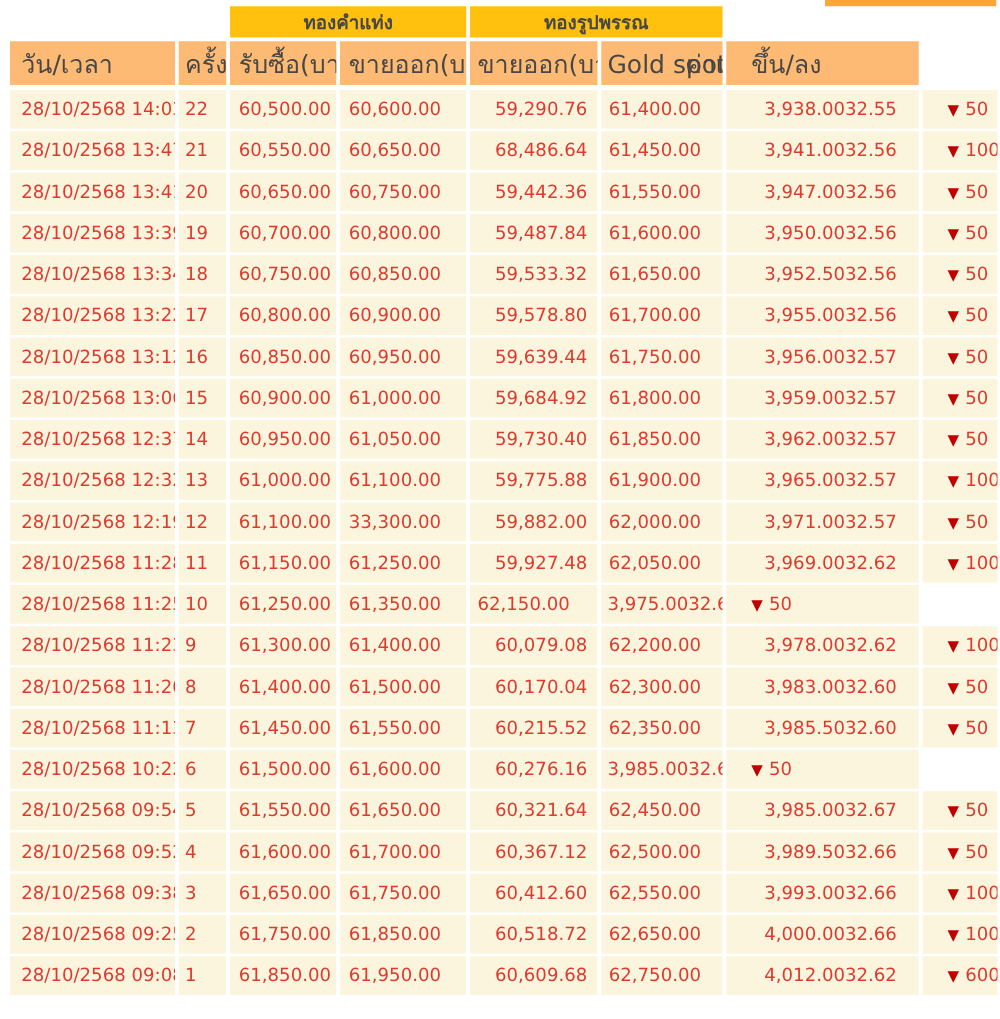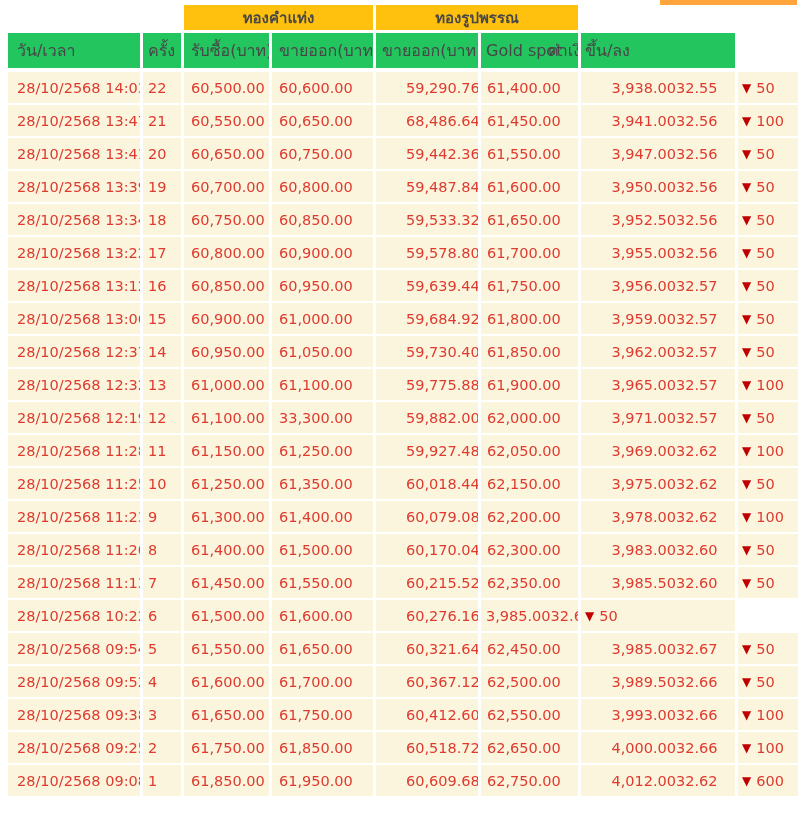--- a/index.html
+++ b/index.html
@@ -28,44 +28,44 @@
   .header-row{height:35px;margin-bottom:4px;}
   .c{
     display:flex;align-items:center;
     background:#FCF5DE;
     color:#DE3A2E;
     font-size:14.5px;
     white-space:nowrap;
     overflow:hidden;
   }
   .header-row .c{
-    background:#22c55e;
+    background:#fdba74;
     color:#474747;
-    font-size:16px;
+    font-size:20px;
   }
   .group-row .c{background:transparent;}
   .gh{
     background:#FFC10D !important;
     color:#474747;
     font-weight:bold;
     font-size:15px;
     justify-content:center;
   }
   .gh1{grid-column:3 / span 2;}
   .gh2{grid-column:5 / span 2;}
   .gr-empty1{grid-column:1 / span 2;background:transparent;}
   .gr-empty2{grid-column:7 / span 2;background:transparent;}
   .p1{padding-left:9px;}
   .p2{padding-left:5px;}
   .p3{padding-left:7px;}
   .p4{padding-left:7px;}
-  .p5{padding-left:30px;}
+  .p5{padding-left:20px;}
   .p5h{padding-left:6px;}
   .p6{padding-left:6px;}
-  .p8{padding-left:4px;}
+  .p8{padding-left:20px;}
   .sub1{display:inline-block;width:95px;padding-left:5px;box-sizing:border-box;text-align:right;}
   .sub1h{display:inline-block;width:67px;padding-left:5px;box-sizing:border-box;}
   .arrow{
     color:#C00000;
     font-size:12px;
     margin-right:5px;
     line-height:1;
   }
 </style>
 </head>
@@ -286,21 +286,20 @@
         <div class="c p8">
           <span class="arrow">▼</span>
           <span>100</span>
         </div>
       </div>
       <div class="row">
         <div class="c p1">28/10/2568 11:25</div>
         <div class="c p2">10</div>
         <div class="c p3">61,250.00</div>
         <div class="c p4">61,350.00</div>
-        <div class="c p5">60,018.44</div>
         <div class="c p6">62,150.00</div>
         <div class="c">
           <span class="sub1">3,975.00</span>
           <span>32.62</span>
         </div>
         <div class="c p8">
           <span class="arrow">▼</span>
           <span>50</span>
         </div>
       </div>

